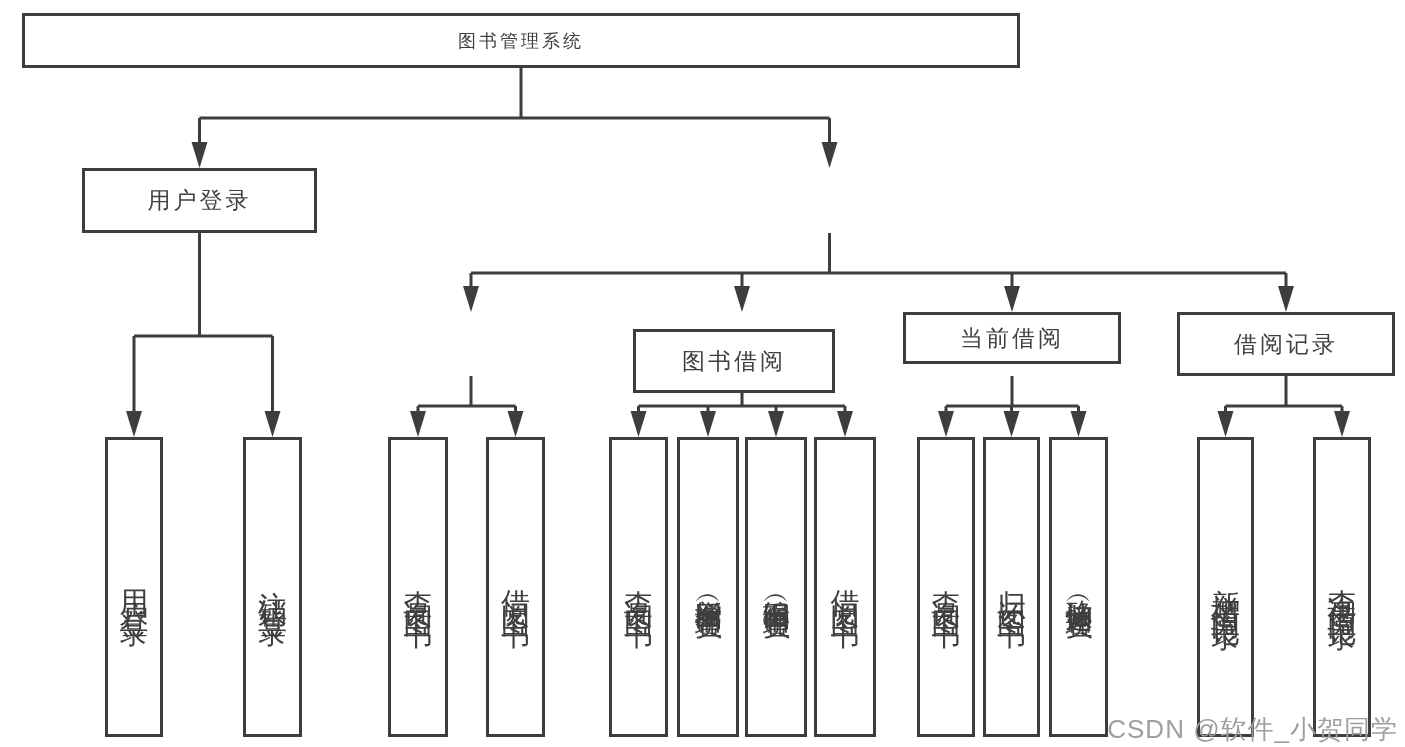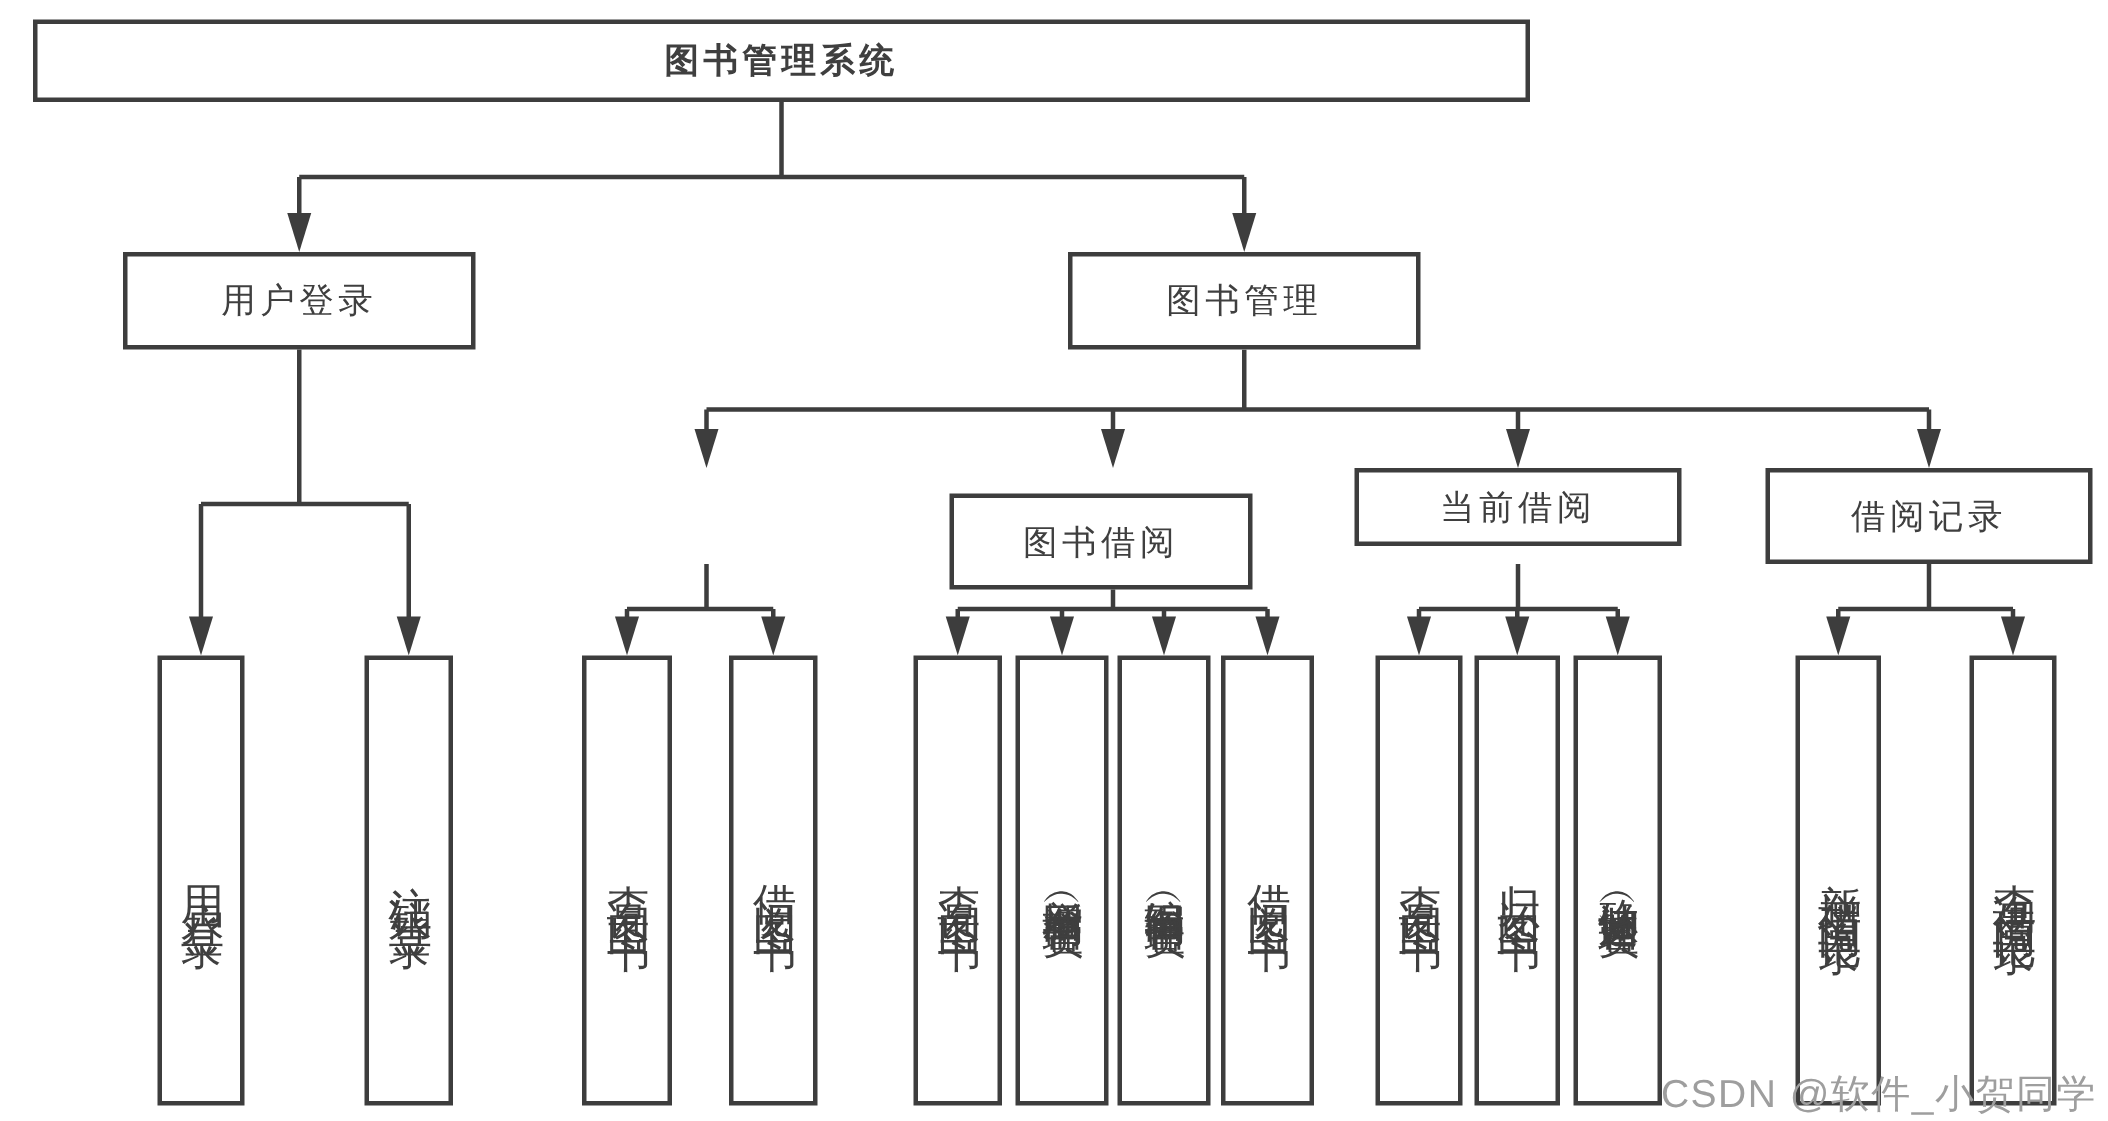--- a/index.html
+++ b/index.html
@@ -21,21 +21,21 @@
   svg .ln{stroke:var(--line);stroke-width:3;fill:none;}
   svg .ar{fill:var(--line);stroke:none;}
   .box{
     position:absolute;z-index:2;
     border:3px solid var(--line);
     background:var(--bg);
     display:flex;align-items:center;justify-content:center;
     color:var(--text);
   }
   .hbox{font-size:23px;letter-spacing:3px;white-space:nowrap;}
-  .root{font-size:23px;font-weight:bold;}
+  .root{font-size:18px;}
   .vbox span{
     writing-mode:vertical-rl;
     text-orientation:mixed;
     font-size:29px;
     letter-spacing:10px;
     line-height:1;
     white-space:nowrap;
   }
   .vbox.long span{
     font-size:27px;
@@ -101,23 +101,20 @@
     </g>
   </svg>
 
   <div class="box hbox root" style="left:22px;top:13px;width:998px;height:55px;">
     <span>图书管理系统</span>
   </div>
 
   <div class="box hbox" style="left:82px;top:168px;width:235px;height:65px;">
     <span>用户登录</span>
   </div>
-  <div class="box hbox" style="left:712px;top:168px;width:235px;height:65px;">
-    <span>图书管理</span>
-  </div>
 
   <div class="box hbox" style="left:633px;top:329px;width:202px;height:64px;">
     <span>图书借阅</span>
   </div>
   <div class="box hbox" style="left:903px;top:312px;width:218px;height:52px;">
     <span>当前借阅</span>
   </div>
   <div class="box hbox" style="left:1177px;top:312px;width:218px;height:64px;">
     <span>借阅记录</span>
   </div>

